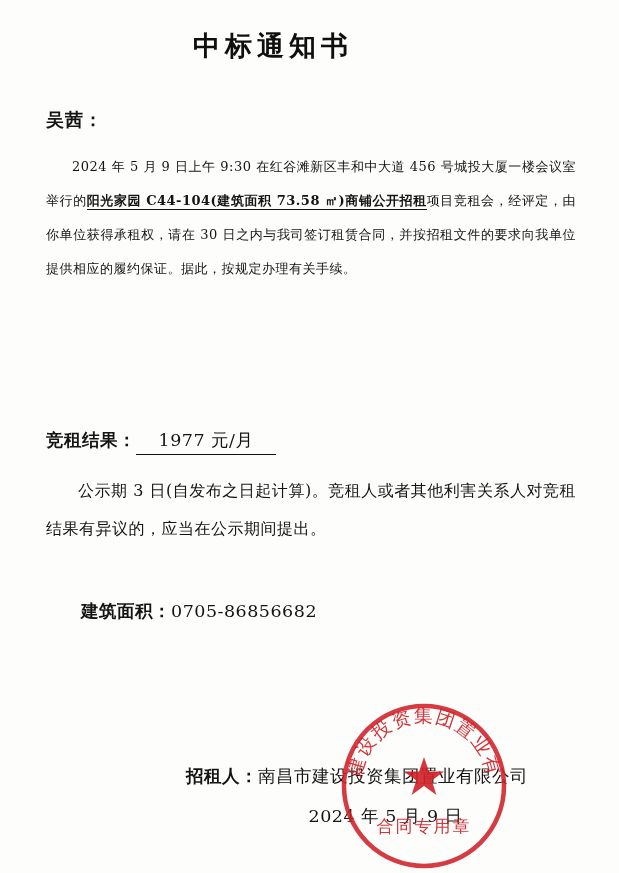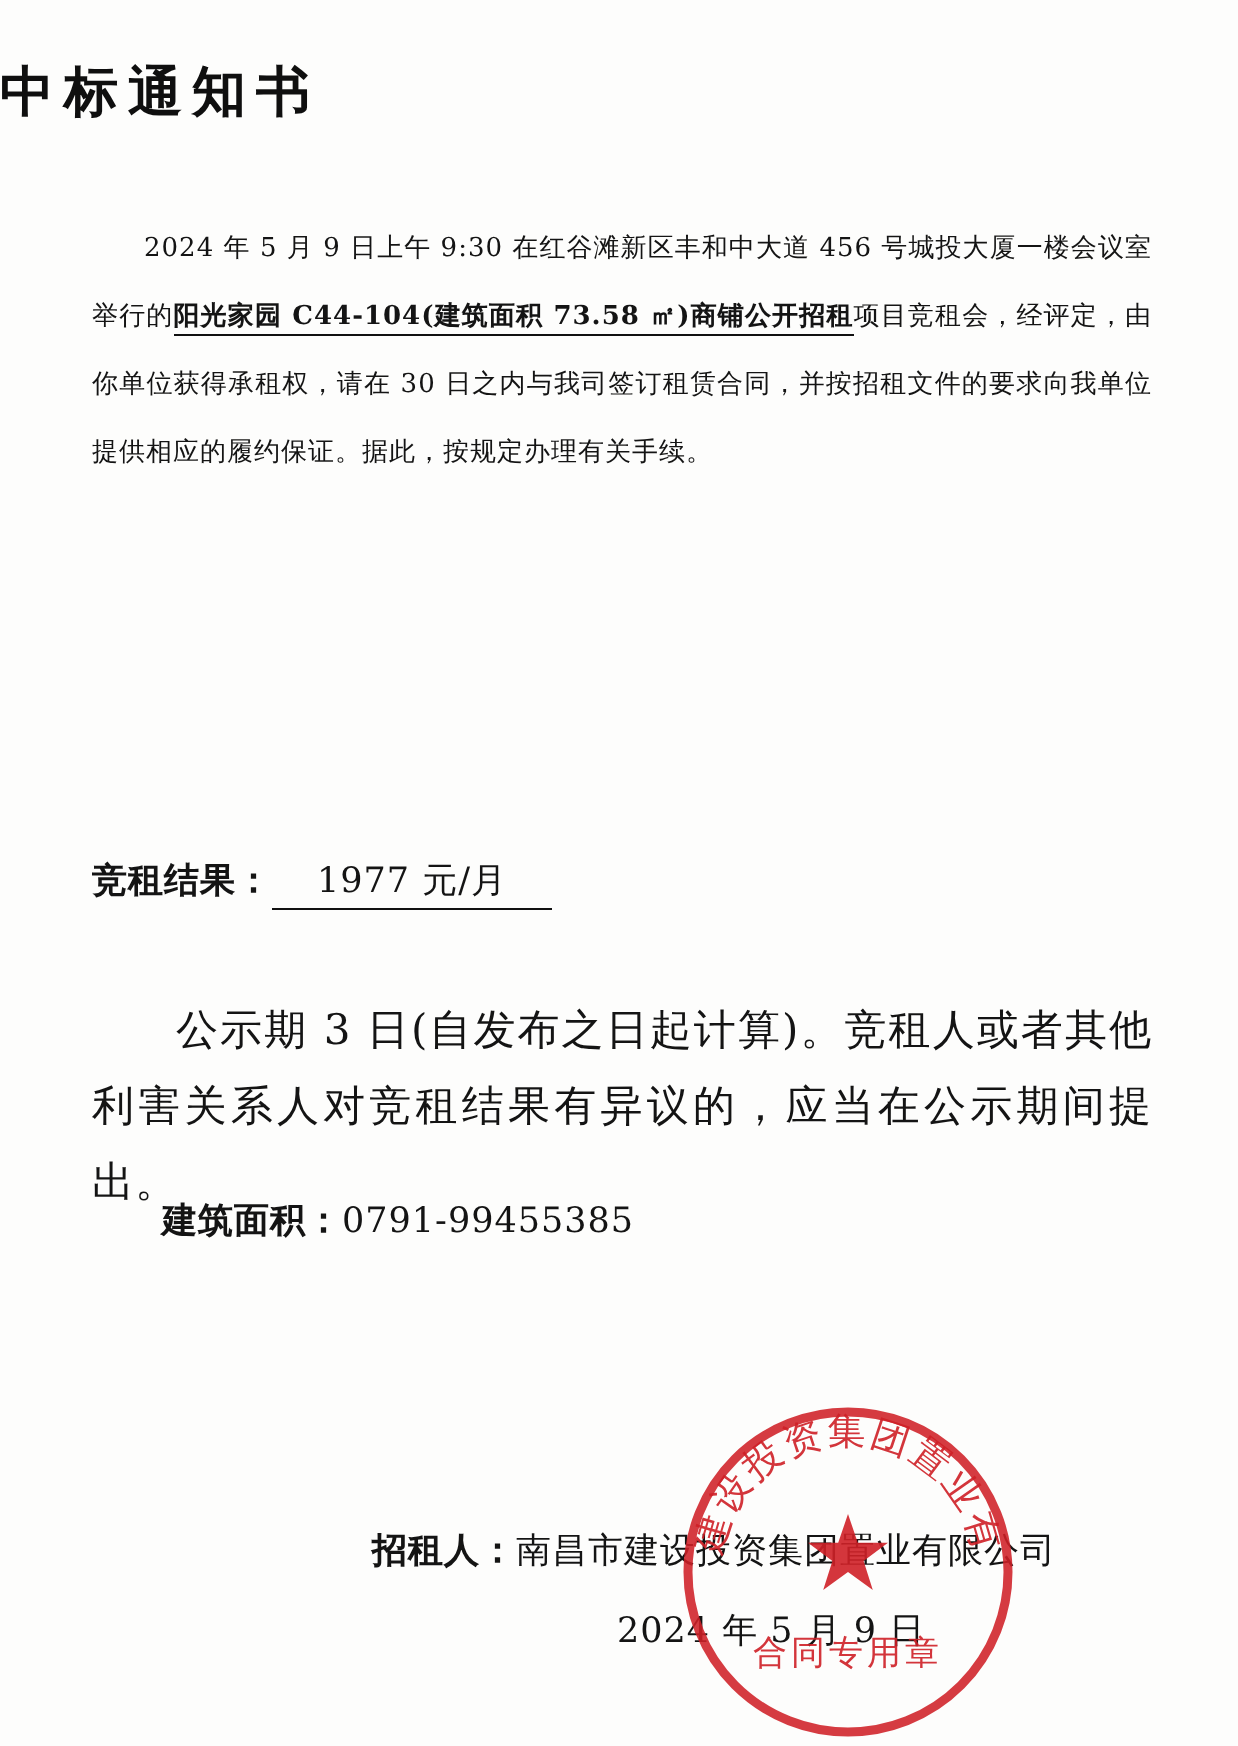--- a/index.html
+++ b/index.html
@@ -20,21 +20,21 @@
     left: 0; top: 0;
     width: 619px;
     height: 873px;
     background: #fdfdfc;
   }
   .title {
     position: absolute;
     left: 0;
     top: 28px;
     width: 546px;
-    text-align: left;
+    text-align: center;
     font-size: 27px;
     letter-spacing: 5px;
     font-weight: bold;
     font-family: "DejaVu Serif", serif;
     color: #0f0f0f;
   }
   .body-block {
     position: absolute;
     left: 46px;
     top: 108px;
@@ -73,23 +73,23 @@
     display: inline-block;
     min-width: 120px;
     border-bottom: 1.5px solid #111;
     text-align: center;
     padding: 0 10px 2px 10px;
     font-weight: normal;
   }
   .para2 {
     position: absolute;
     left: 46px;
-    top: 496px;
+    top: 472px;
     width: 530px;
-    font-size: 21px;
+    font-size: 16px;
     line-height: 38px;
     text-align: justify;
     text-indent: 2em;
     letter-spacing: 0.5px;
   }
   .contact-block {
     position: absolute;
     left: 46px;
     top: 592px;
     width: 540px;
@@ -142,31 +142,32 @@
   }
 </style>
 </head>
 <body>
 
 <div class="page">
 
   <div class="title">中标通知书</div>
 
   <div class="body-block">
+    <div class="salutation">吴茜：</div>
     <div class="para"><span>2024 年 5 月 9 日上午 9:30 在红谷滩新区丰和中大道 456 号城投大厦一楼会议室举行的</span><span class="emph">阳光家园 C44-104(建筑面积 73.58 ㎡)商铺公开招租</span><span>项目竞租会，经评定，由你单位获得承租权，请在 30 日之内与我司签订租赁合同，并按招租文件的要求向我单位提供相应的履约保证。据此，按规定办理有关手续。</span></div>
   </div>
 
   <div class="result-row">
     <span class="result-label">竞租结果：</span><span class="result-value">1977 元/月</span>
   </div>
 
   <div class="para2">公示期 3 日(自发布之日起计算)。竞租人或者其他利害关系人对竞租结果有异议的，应当在公示期间提出。</div>
 
   <div class="contact-block">
-    <div class="contact-line"><span class="lbl">建筑面积：</span><span>0791-99455385</span></div>
+    <div class="contact-line"><span class="lbl">建筑面积：</span><span>0705-86856682</span></div>
   </div>
 
   <div class="signature-block">
     <div class="sig-line"><span class="lbl">招租人：</span><span>南昌市建设投资集团置业有限公司</span></div>
     <div class="sig-line sig-date">2024 年 5 月 9 日</div>
   </div>
 
   <div class="seal">
     <svg width="172" height="172" viewBox="0 0 172 172" xmlns="http://www.w3.org/2000/svg">
       <defs>

